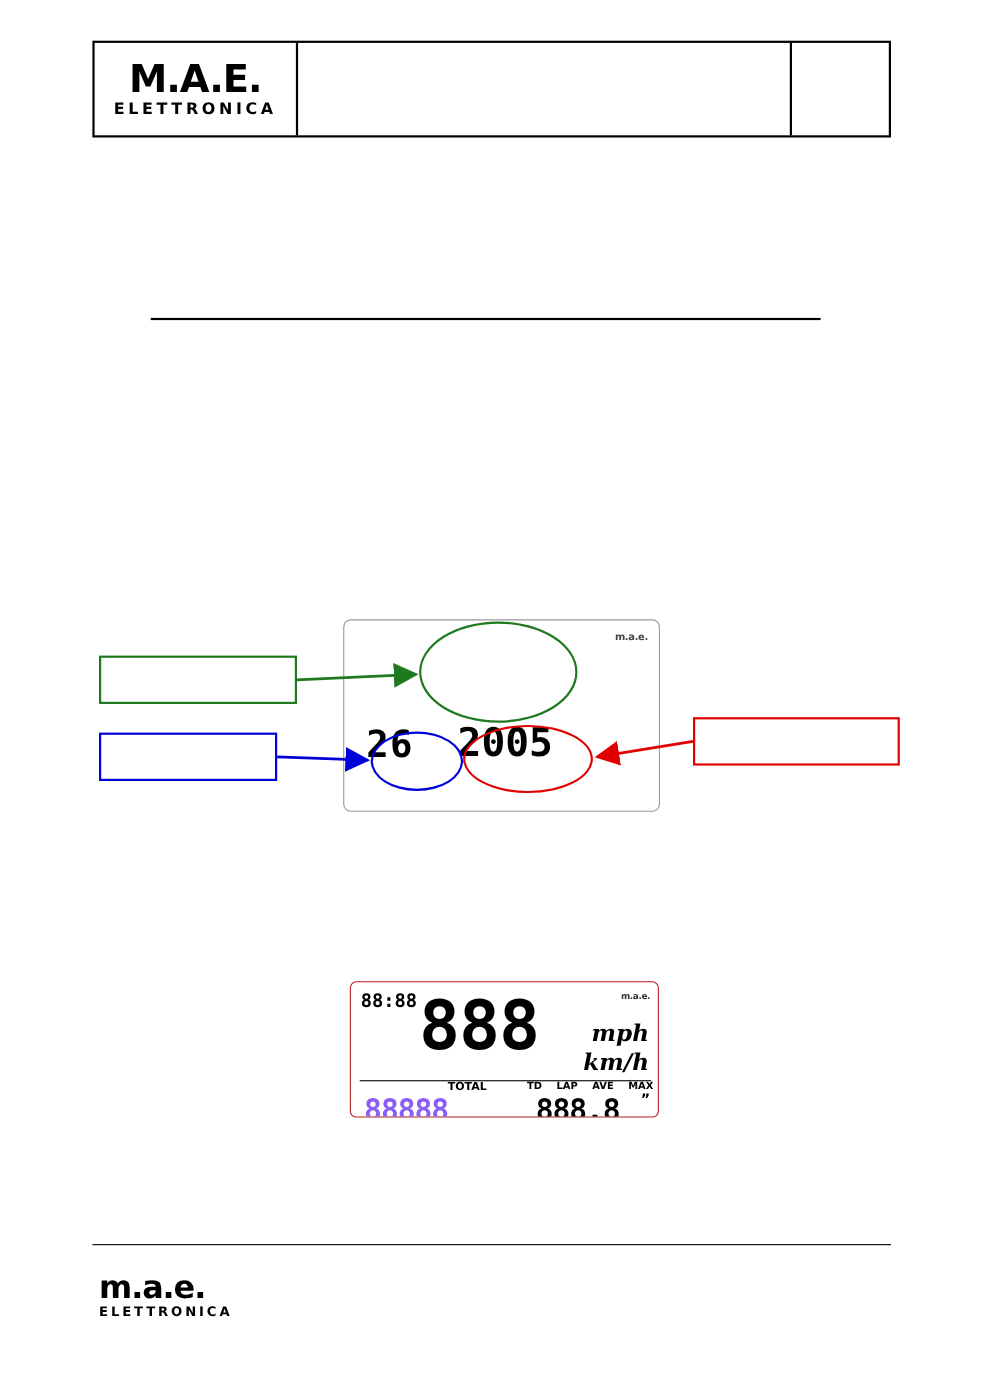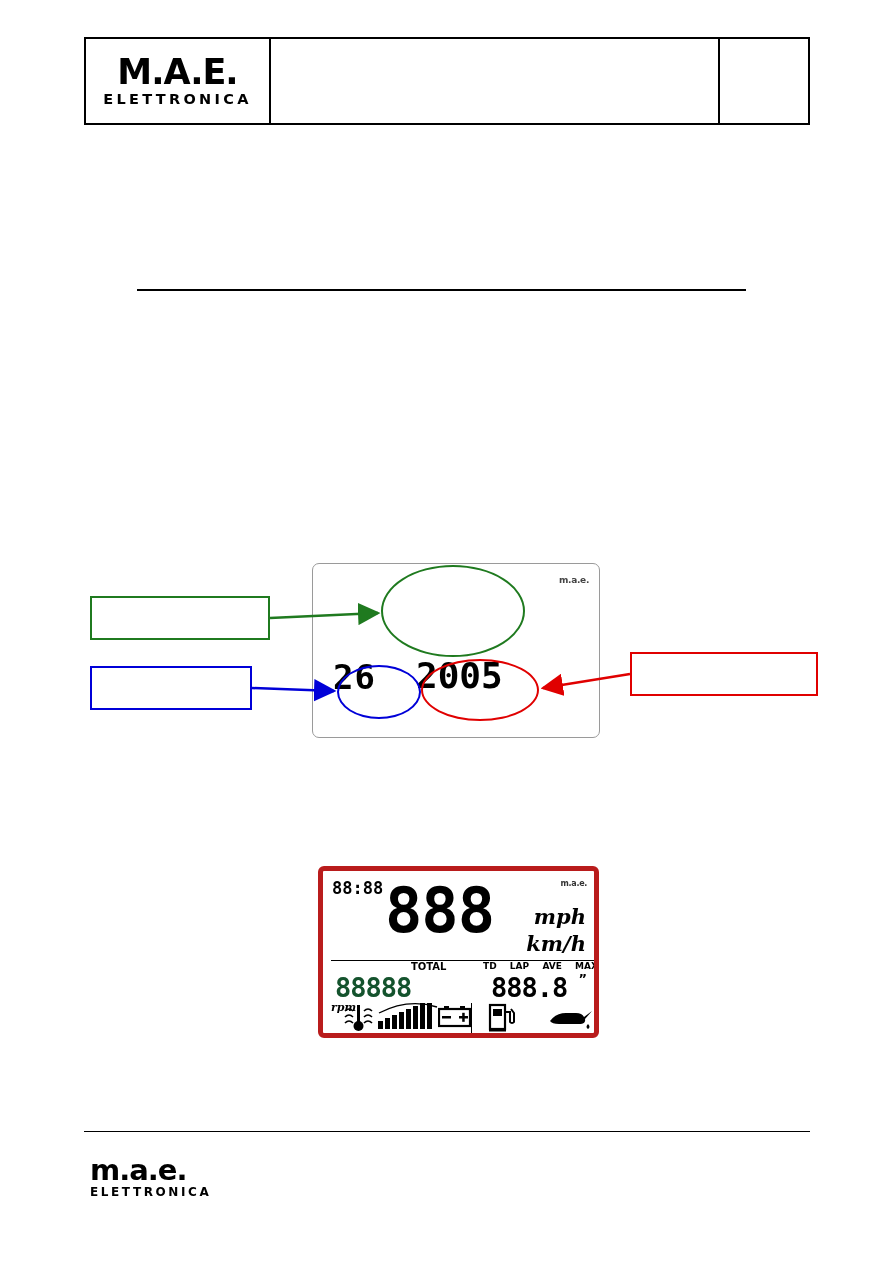--- a/index.html
+++ b/index.html
@@ -196,24 +196,24 @@
     top: 0;
     width: 740px;
     height: 190px;
     overflow: visible;
   }
 
   
   .fig2 {
     position: absolute;
     left: 318px;
-    top: 866px;
+    top: 892px;
     width: 281px;
-    height: 172px;
-    border: 5px solid #b91c1c;
+    height: 124px;
+    border: 1px solid #b91c1c;
     border-radius: 6px;
     background: #fff;
     box-sizing: border-box;
     overflow: hidden;
   }
   .f2-clock {
     position: absolute;
     left: 9px;
     top: 7px;
     font-family: "DejaVu Sans Mono", monospace;
@@ -305,21 +305,21 @@
     color: #000;
   }
   .f2-odo {
     position: absolute;
     left: 12px;
     top: 101px;
     font-family: "DejaVu Sans Mono", monospace;
     font-weight: bold;
     font-size: 27px;
     letter-spacing: -1px;
-    color: #14532d;
+    color: #8b5cf6;
     text-align: center;
   }
   .f2-lap {
     position: absolute;
     left: 168px;
     top: 101px;
     font-family: "DejaVu Sans Mono", monospace;
     font-weight: bold;
     font-size: 27px;
     letter-spacing: -1px;

